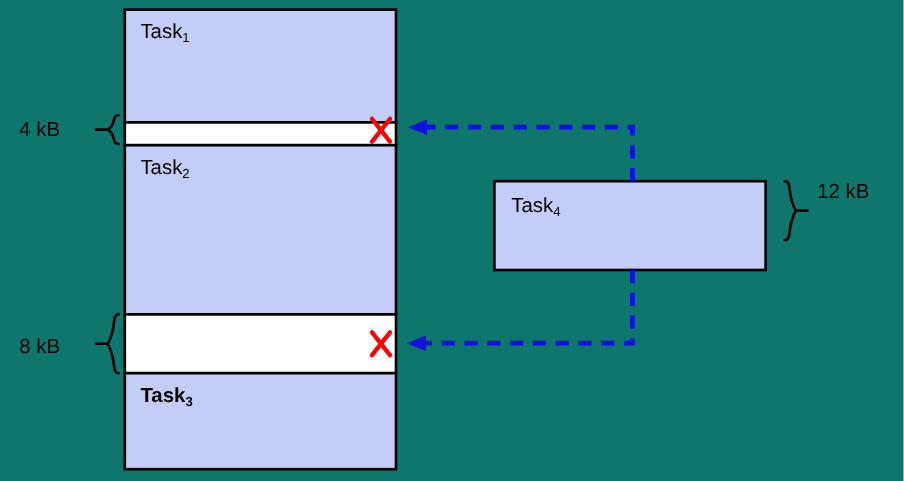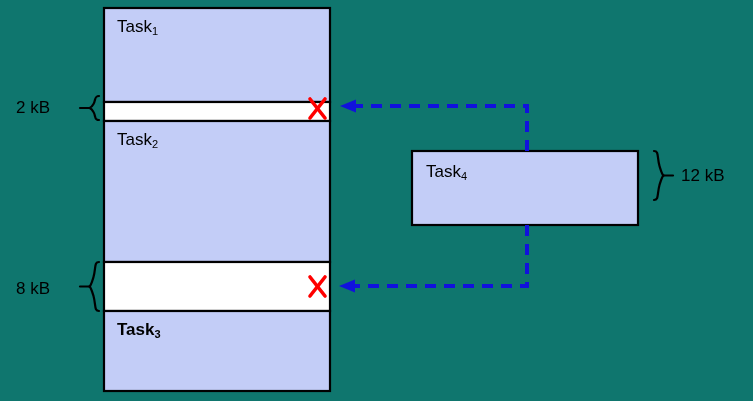--- a/index.html
+++ b/index.html
@@ -118,19 +118,19 @@
   </div>
 
   <div class="blk-label" style="left:117px; top:321px;font-weight:bold;">
     <span>Task</span><sub>3</sub>
   </div>
 
   <div class="blk-label" style="left:402px; top:163px;margin-left:24px;">
     <span>Task</span><sub>4</sub>
   </div>
 
-  <div class="size-label" style="left:16px; top:99px;">2 kB</div>
+  <div class="size-label" style="left:16px; top:99px;">4 kB</div>
 
   <div class="size-label" style="left:16px; top:280px;">8 kB</div>
 
-  <div class="size-label" style="left:681px; top:167px;">12 kB</div>
+  <div class="size-label" style="left:681px; top:151px;">12 kB</div>
 
 </div>
 
 </body></html>

